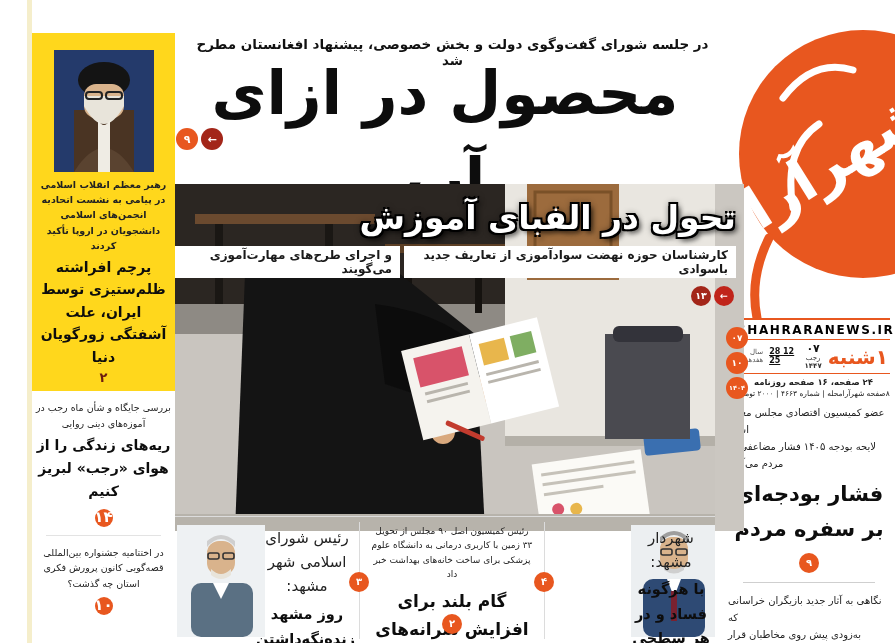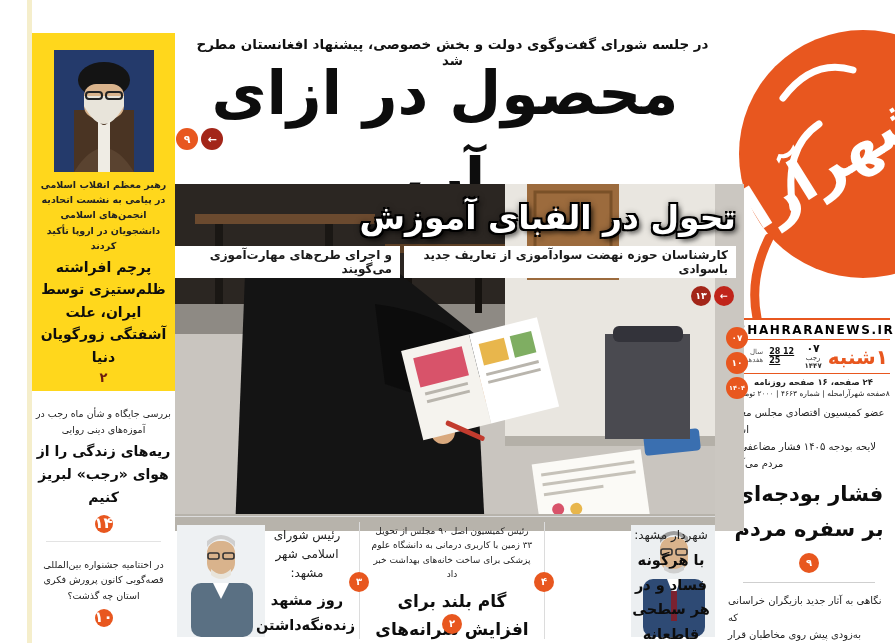--- a/index.html
+++ b/index.html
@@ -57,21 +57,21 @@
   .rcol .badge { width:20px; height:20px; font-size:10px; margin:7px auto 0; display:flex; }
   .rcol .sep { width:132px; height:1px; background:#cfcfcf; margin:9px auto; }
 
   
   .sidebar { left:32px; top:33px; width:143px; color:#111; }
   .ybox { background:#ffd71c; padding:17px 8px 6px; text-align:center; }
   .ybox .portrait { width:100px; height:122px; margin:0 auto; display:block; }
   .ybox .kicker { font-size:9.5px; font-weight:600; line-height:1.6; margin-top:5px; color:#222; }
   .ybox .headline { font-size:14px; font-weight:bold; line-height:1.6; margin-top:3px; color:#0d0d0d; }
   .ybox .pagenum { font-size:13px; font-weight:bold; color:#6d1c10; margin-top:2px; }
-  .sb-item { padding:9px 2px 8px; text-align:center;margin-top:6px; }
+  .sb-item { padding:9px 2px 8px; text-align:center; }
   .sb-item .kicker { font-size:9.5px; line-height:1.65; color:#222; }
   .sb-item .headline { font-size:14px; font-weight:bold; line-height:1.65; margin-top:3px; color:#0d0d0d; }
   .sb-item .badge { width:18px; height:18px; font-size:15px; margin-top:5px; }
   .sb-sep { height:1px; background:#e3e3e3; margin:0 14px; }
 
   
   .photo { left:175px; top:184px; width:569px; height:347px; background:#cbc7c1; overflow:hidden; }
   .photo svg.scene { position:absolute; left:0; top:0; }
   .photo-headline {
     position:absolute; right:8px; top:14px; font-size:33px; font-weight:bold; color:#fff;
@@ -79,21 +79,21 @@
   }
   .photo-captions { position:absolute; right:8px; top:62px; display:flex; flex-direction:row; align-items:flex-end; gap:4px; }
   .photo-captions span { background:#ffffff; color:#1a1a1a; font-size:12px; font-weight:bold; padding:2px 8px; }
   .photo-badges { position:absolute; right:10px; top:102px; display:flex; gap:3px; direction:ltr; }
   .photo-badges .badge { width:20px; height:20px; font-size:9.5px; }
 
   
   .bottom-sep { left:175px; top:516px; width:540px; height:1px; background:#dcdcdc; }
   .bottom { left:175px; top:518px; width:540px; height:125px; }
   .bbox { position:absolute; top:0; height:125px; }
-  .bbox .kicker { font-size:12px; color:#222; line-height:1.6; text-align:center; }
+  .bbox .kicker { font-size:15px; color:#222; line-height:1.6; text-align:center; }
   .bbox .headline { font-weight:bold; color:#0d0d0d; text-align:center; }
   .vdiv { position:absolute; top:4px; width:1px; height:117px; background:#dcdcdc; }
   .bbadge { position:absolute; z-index:4; }
   .bbadge .badge { width:20px; height:20px; font-size:10px; }
   .bportrait { position:absolute; bottom:6px; }
 
   .box-council { left:0; width:184px; }
   .box-council .text { position:absolute; right:4px; top:8px; width:96px; }
   .box-council .headline { font-size:14.5px; line-height:1.75; margin-top:4px; }
   .box-health { left:185px; width:184px; }

